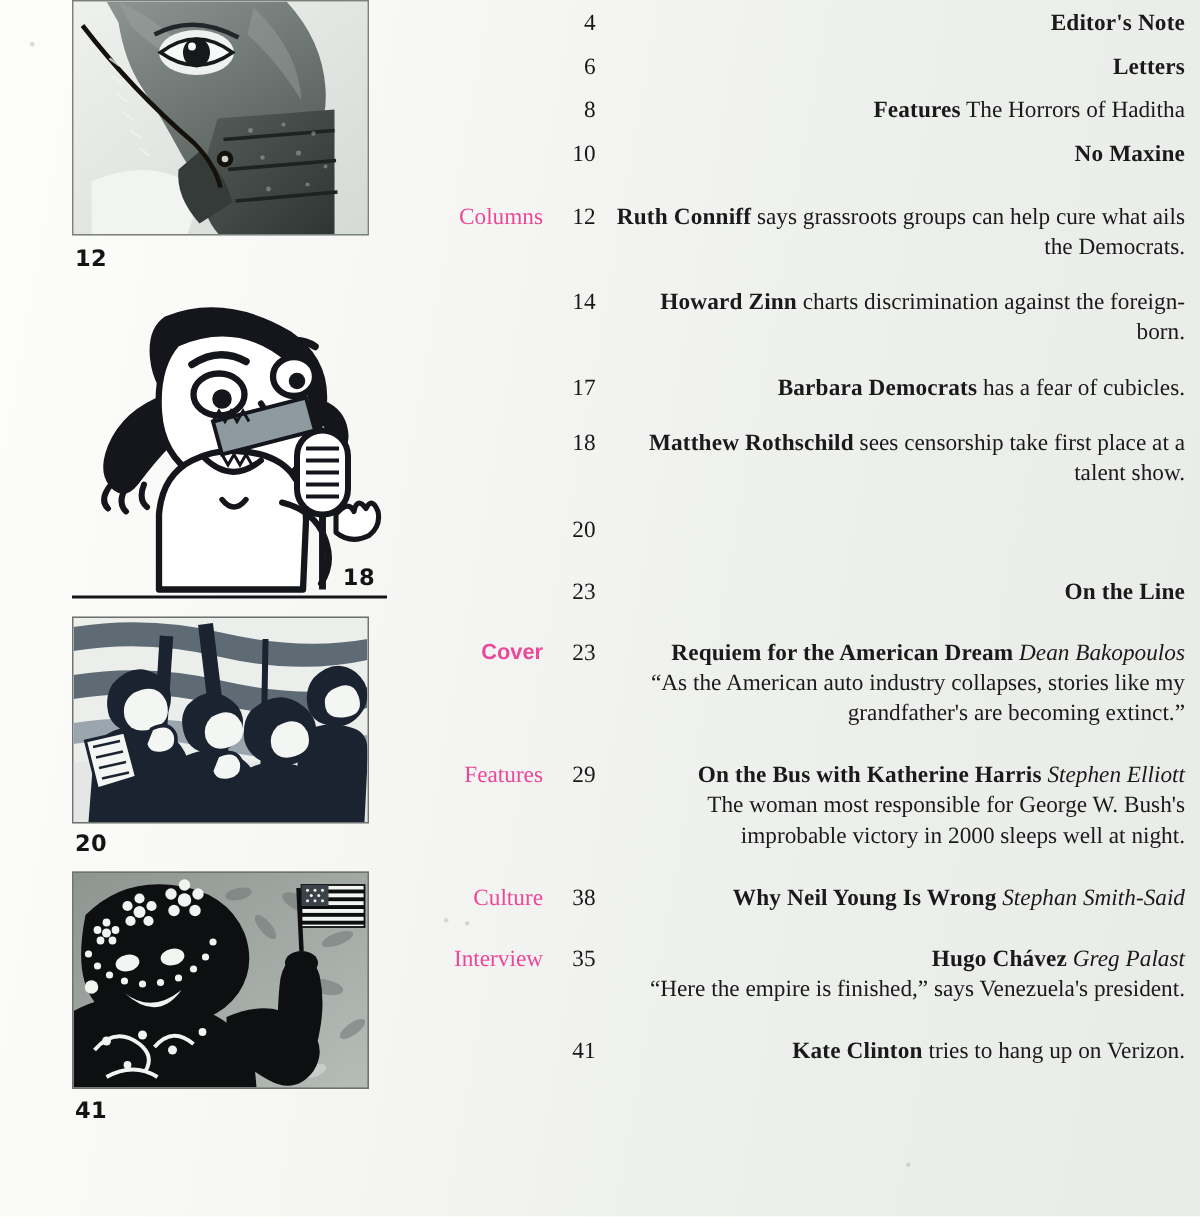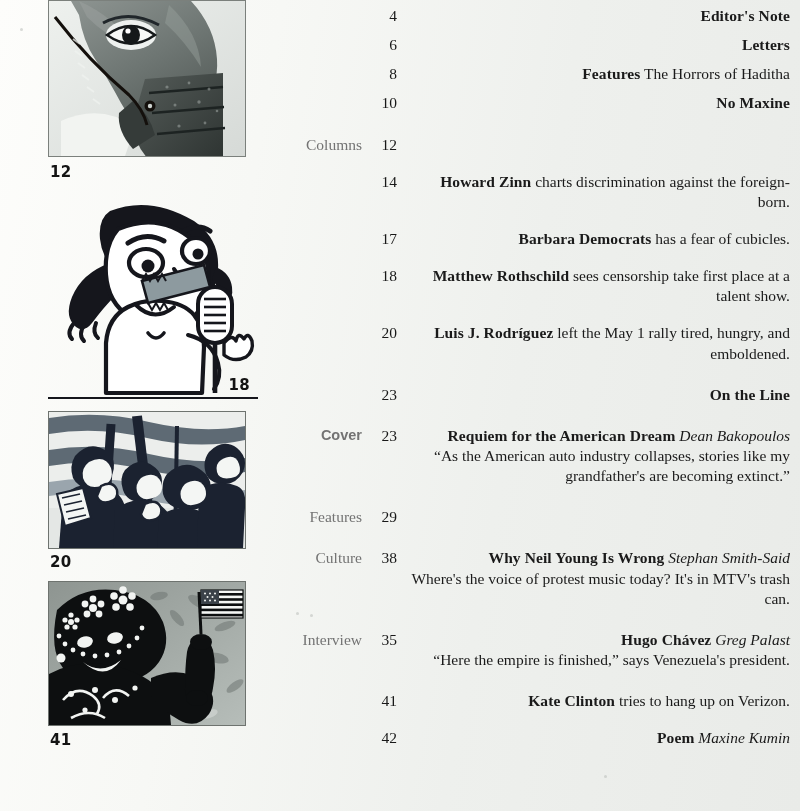--- a/index.html
+++ b/index.html
@@ -106,21 +106,21 @@
     align-items: flex-start;
     font-size: 15.5px;
     line-height: 1.30;
   }
   .sec {
     width: 78px;
     flex: 0 0 78px;
     text-align: right;
     padding-right: 9px;
     font-size: 15.5px;
-    color: #737373;
+    color: #ec4899;
     white-space: nowrap;
   }
   .sec.cover {
     font-family: Liberation Sans, sans-serif;
     font-weight: 700;
     font-size: 14.5px;
   }
   .pg {
     width: 26px;
     flex: 0 0 26px;
@@ -506,20 +506,21 @@
   <div class="entry">
     <span class="sec"></span>
     <span class="pg">10</span>
     <span class="body"><b>No Maxine</b></span>
   </div>
   <div class="gap-xl"></div>
 
   <div class="entry">
     <span class="sec">Columns</span>
     <span class="pg">12</span>
+    <span class="body"><b>Ruth Conniff</b><span> says grassroots groups can help cure what ails the Democrats.</span></span>
   </div>
   <div class="gap-md"></div>
 
   <div class="entry">
     <span class="sec"></span>
     <span class="pg">14</span>
     <span class="body"><b>Howard Zinn</b><span> charts discrimination against the foreign-born.</span></span>
   </div>
   <div class="gap-md"></div>
 
@@ -533,70 +534,65 @@
   <div class="entry">
     <span class="sec"></span>
     <span class="pg">18</span>
     <span class="body"><b>Matthew Rothschild</b><span> sees censorship take first place at a talent show.</span></span>
   </div>
   <div class="gap-md"></div>
 
   <div class="entry">
     <span class="sec"></span>
     <span class="pg">20</span>
-    <span class="body"><b>Luis J. Rodríguez</b><span> left the May 1 rally tired, hungry, and emboldened.</span></span>
   </div>
   <div class="gap-xl"></div>
 
   <div class="entry">
     <span class="sec"></span>
     <span class="pg">23</span>
     <span class="body"><b>On the Line</b></span>
   </div>
   <div class="gap-xl"></div>
 
   <div class="entry">
     <span class="sec cover">Cover</span>
     <span class="pg">23</span>
     <span class="body"><b>Requiem for the American Dream</b> <i>Dean Bakopoulos</i><span class="desc">“As the American auto industry collapses, stories like my grandfather's are becoming extinct.”</span></span>
   </div>
   <div class="gap-xl"></div>
 
   <div class="entry">
     <span class="sec">Features</span>
     <span class="pg">29</span>
+    <span class="body"><b>On the Bus with Katherine Harris</b> <i>Stephen Elliott</i><span class="desc">The woman most responsible for George W. Bush's improbable victory in 2000 sleeps well at night.</span></span>
   </div>
   <div class="gap-xl"></div>
 
   <div class="entry">
     <span class="sec">Culture</span>
     <span class="pg">38</span>
-    <span class="body"><b>Why Neil Young Is Wrong</b> <i>Stephan Smith-Said</i><span class="desc">Where's the voice of protest music today? It's in MTV's trash can.</span></span>
+    <span class="body"><b>Why Neil Young Is Wrong</b> <i>Stephan Smith-Said</i></span>
   </div>
   <div class="gap-xl"></div>
 
   <div class="entry">
     <span class="sec">Interview</span>
     <span class="pg">35</span>
     <span class="body"><b>Hugo Chávez</b> <i>Greg Palast</i><span class="desc">“Here the empire is finished,” says Venezuela's president.</span></span>
   </div>
   <div class="gap-xl"></div>
 
   <div class="entry">
     <span class="sec"></span>
     <span class="pg">41</span>
     <span class="body"><b>Kate Clinton</b><span> tries to hang up on Verizon.</span></span>
   </div>
   <div class="gap-md"></div>
 
-  <div class="entry">
-    <span class="sec"></span>
-    <span class="pg">42</span>
-    <span class="body"><b>Poem</b> <i>Maxine Kumin</i></span>
-  </div>
   <div class="gap-md"></div>
 
 </div>
 
 <div class="speck" style="left:296px; top:612px; width:3px; height:3px;"></div>
 <div class="speck" style="left:310px; top:614px; width:3px; height:3px;"></div>
 <div class="speck" style="left:604px; top:775px; width:3px; height:3px;"></div>
 <div class="speck" style="left:20px; top:28px; width:3px; height:3px;"></div>
 
 </body></html>

